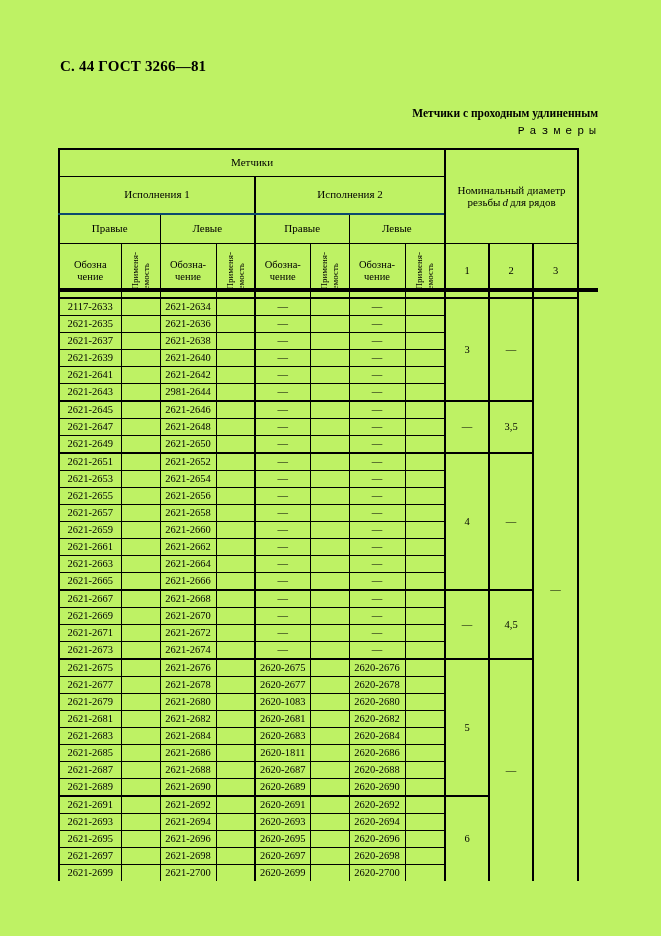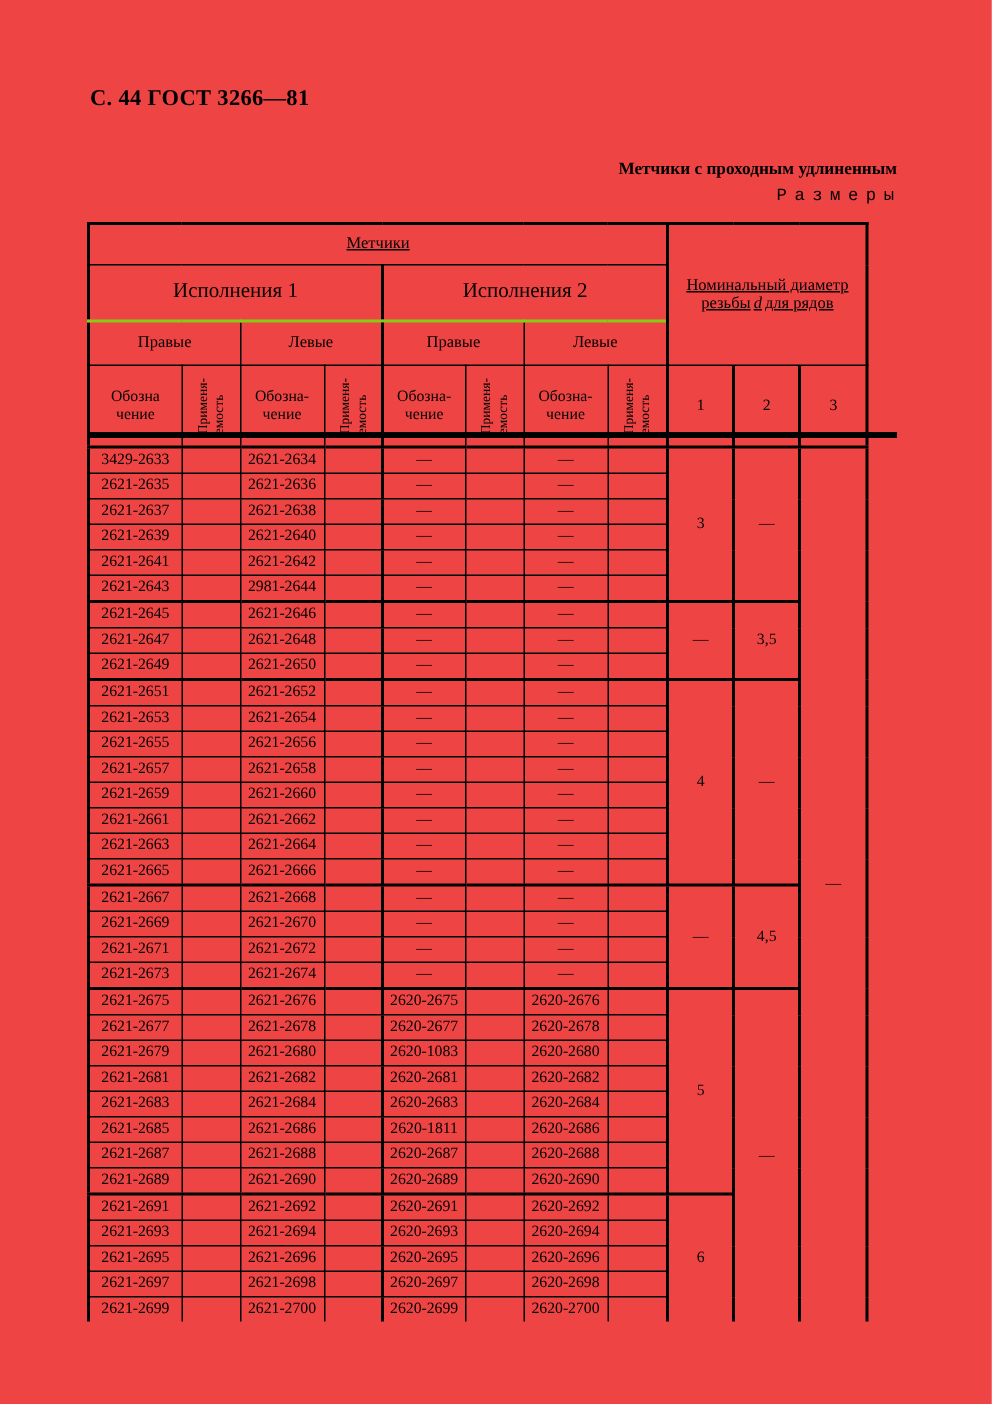--- a/index.html
+++ b/index.html
@@ -1,20 +1,20 @@
 <!DOCTYPE html>
 <html><head>
 <meta charset="utf-8">
 <style>
   html,body { margin:0; padding:0; }
   body {
     width:661px; height:936px; background:#ffffff; color:#000;
     font-family:"Liberation Serif", serif; position:relative; overflow:hidden;
   }
-  .page { position:absolute; inset:0; background:#ef4444; }
+  .page { position:absolute; inset:0; background:#bef264; }
 
   .page-header {
     position:absolute; left:60px; top:58px;
     font-size:15px; font-weight:bold; letter-spacing:0.2px;
   }
   .doc-title {
     position:absolute; right:63px; top:107px;
     font-size:11.5px; font-weight:bold;
   }
   .doc-subtitle {
@@ -24,22 +24,22 @@
 
   table.tbl {
     position:absolute; left:58px; top:148px; width:519px;
     border-collapse:collapse; table-layout:fixed;
     border:2px solid #000; border-bottom:none;
   }
   .tbl td {
     border:1px solid #000; text-align:center; vertical-align:middle;
     font-size:10.5px; padding:0; height:16px; line-height:1.05; overflow:hidden;
   }
-  tr.hr1 td { height:26px; font-size:11px;text-decoration:underline; }
-  tr.hr2 td { height:36px; font-size:14px; border-bottom:2px solid #84cc16; }
+  tr.hr1 td { height:26px; font-size:11px; }
+  tr.hr2 td { height:36px; font-size:11px; border-bottom:2px solid #0c4a6e; }
   tr.hr3 td { height:28px; font-size:11px; }
   tr.hr4 td { height:53px; font-size:10.5px; }
   .diam-head { font-size:10px; line-height:1.5; padding:0 4px; }
   .di { font-style:italic; margin:0 2px; }
   .vert-cell { overflow:visible; }
   .vert {
     display:inline-block; transform:rotate(-90deg);
     font-size:9px; line-height:1.2; white-space:nowrap; text-align:left;
   }
   .thickl { border-left:2px solid #000 !important; }
@@ -104,21 +104,21 @@
         <td class="vert-cell"><span class="vert"><span>Применя-</span><br><span>емость</span></span></td>
         <td><span>Обозна-</span><br><span>чение</span></td>
         <td class="vert-cell"><span class="vert"><span>Применя-</span><br><span>емость</span></span></td>
         <td class="thickl">1</td>
         <td class="thickl">2</td>
         <td class="thickl">3</td>
       </tr>
     </thead>
     <tbody>
         <tr class="group-start">
-          <td>3429-2633</td>
+          <td>2117-2633</td>
           <td></td>
           <td>2621-2634</td>
           <td></td>
           <td class="thickl">—</td>
           <td></td>
           <td>—</td>
           <td></td>
           <td class="thickl dcell" rowspan="6">3</td>
           <td class="thickl dcell" rowspan="6">—</td>
           <td class="thickl dcell col3 no-b" rowspan="34">—</td>

